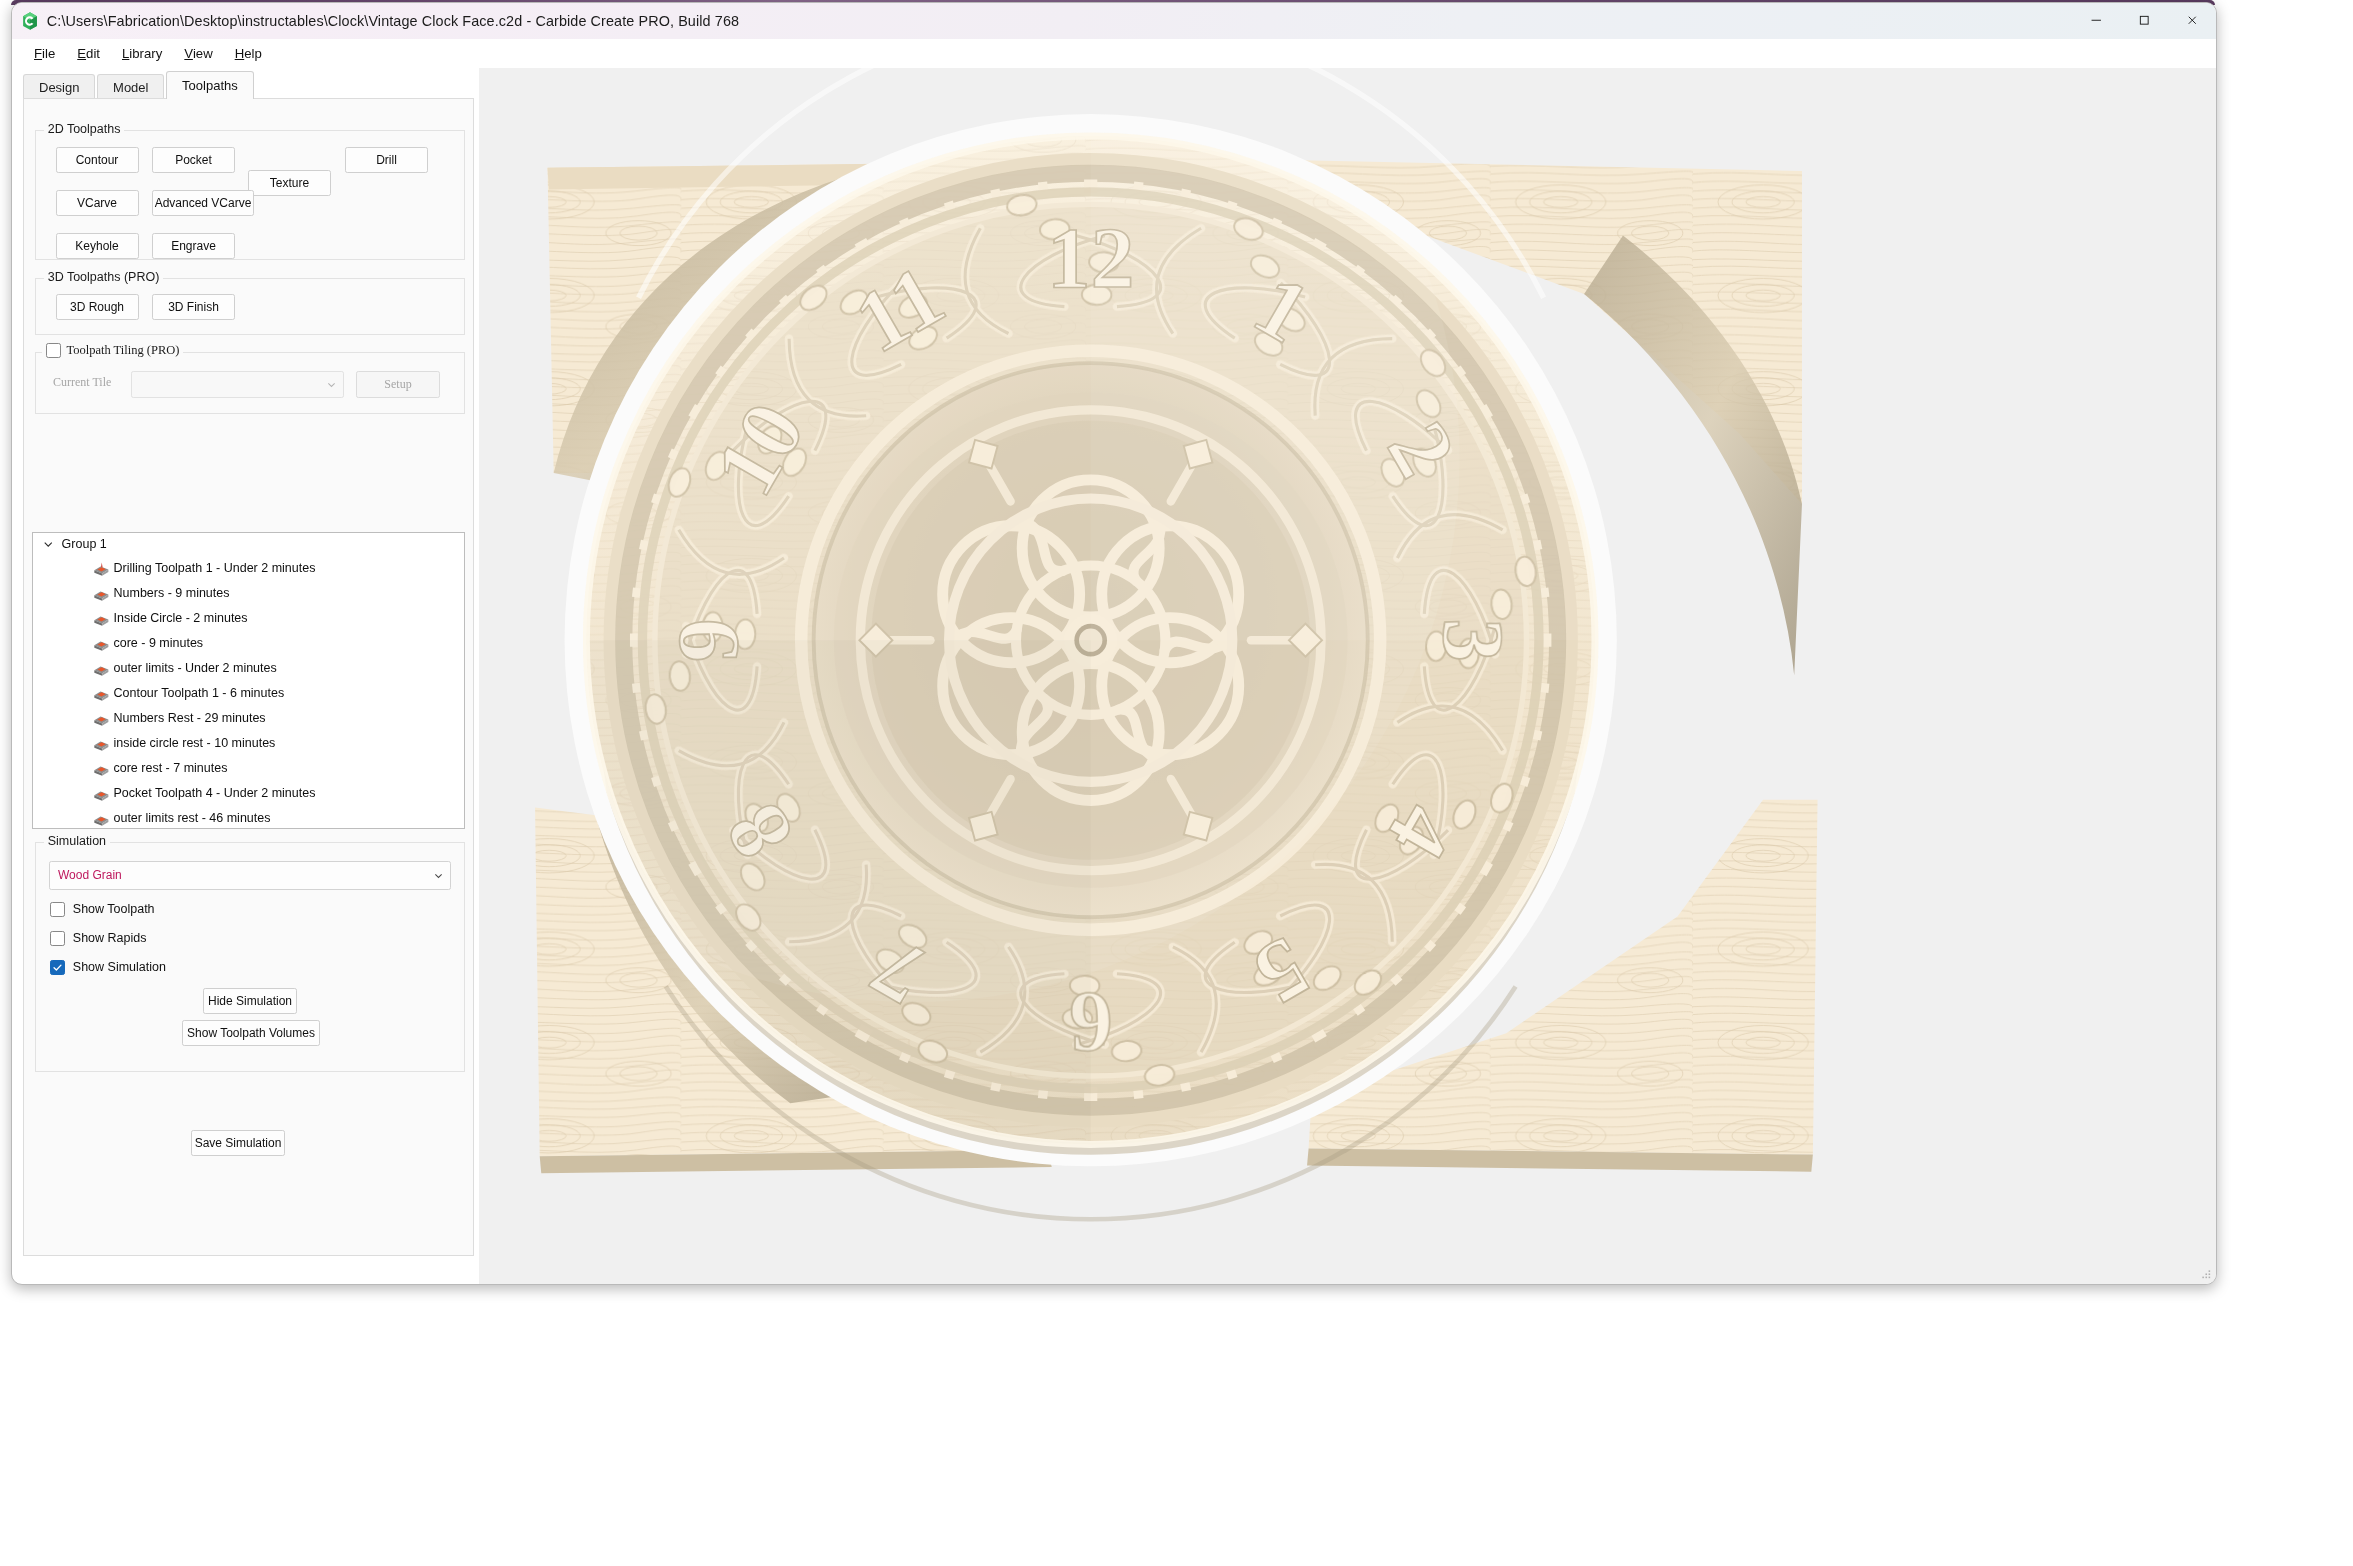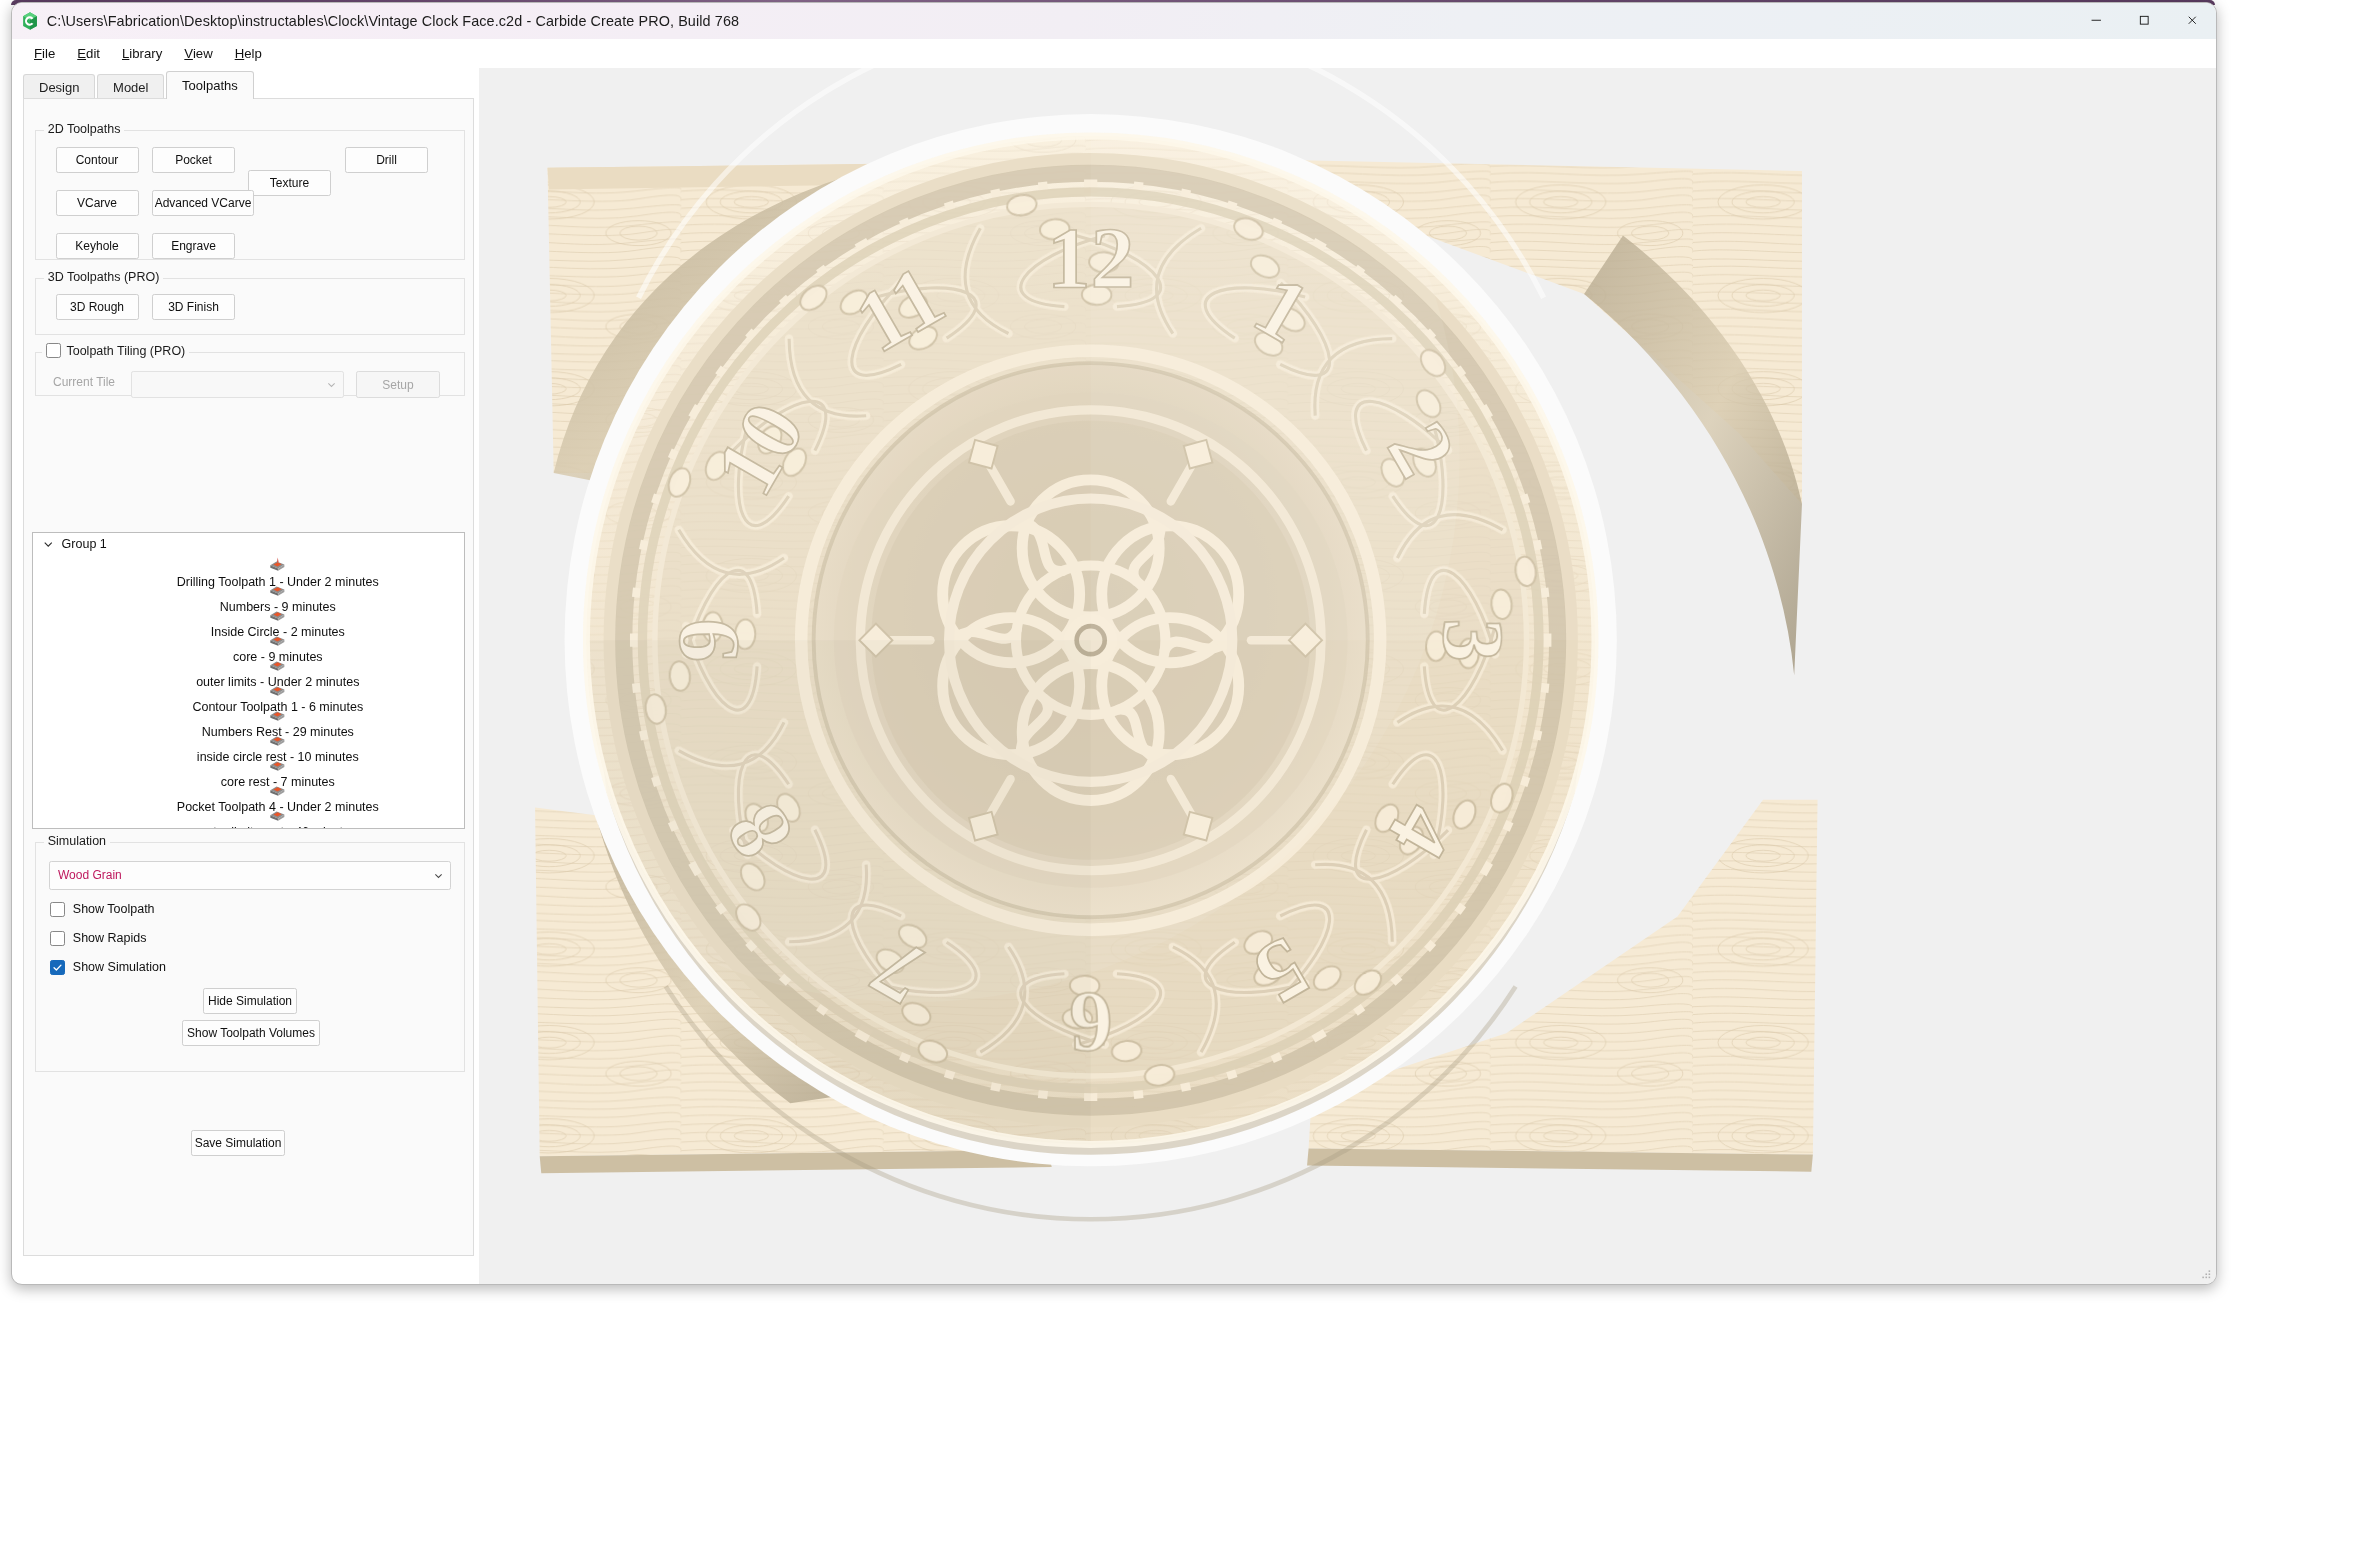--- a/index.html
+++ b/index.html
@@ -83,21 +83,21 @@
   .combo.disabled{background:#f8f8f8;border-color:#e2e2e2;color:#a8a8a8;}
   .combo .label{flex:1;white-space:nowrap;overflow:hidden;}
   .chev{width:11px;height:11px;flex:0 0 auto;}
 
   
   #toolpath-list{
     position:absolute;left:7.8px;top:433px;width:433px;height:297px;
     background:#ffffff;border:0.8px solid #bdbdbd;box-sizing:border-box;overflow:hidden;
   }
   .group-row{display:flex;align-items:center;height:23.4px;padding-left:9.3px;gap:7px;font-size:12.5px;color:#0f0f0f;}
-  .tp-row{display:flex;align-items:center;height:25px;padding-left:59px;gap:3px;font-size:12.5px;color:#0f0f0f;flex-direction:column;}
+  .tp-row{display:flex;align-items:center;height:25px;padding-left:59px;gap:3px;font-size:12.5px;color:#0f0f0f;}
   .tp-icon{width:18.7px;height:15.6px;flex:0 0 auto;}
 
   
   .cbox{
     width:15px;height:15px;border:1.2px solid #888;border-radius:2.3px;background:#fff;
     box-sizing:border-box;flex:0 0 auto;
   }
   .cbox.checked{background:#1669bb;border-color:#1669bb;display:flex;align-items:center;justify-content:center;}
   .cbrow{display:flex;align-items:center;gap:7.8px;font-size:12.5px;color:#101010;}
 
@@ -175,21 +175,21 @@
         <div class="btn" style="position:absolute;left:19.5px;top:102px;width:83px;height:26px;">Keyhole</div>
         <div class="btn" style="position:absolute;left:116px;top:102px;width:83px;height:26px;">Engrave</div>
       </div>
 
       <div class="groupbox" style="left:11px;top:179px;width:430px;height:57px;">
         <span class="gb-title">3D Toolpaths (PRO)</span>
         <div class="btn" style="position:absolute;left:19.5px;top:15.6px;width:83px;height:26px;">3D Rough</div>
         <div class="btn" style="position:absolute;left:116px;top:15.6px;width:83px;height:26px;">3D Finish</div>
       </div>
 
-      <div class="groupbox" style="left:11px;top:253px;width:430px;height:44px;">
+      <div class="groupbox" style="left:11px;top:253px;width:430px;height:62px;font-family:Liberation Serif, serif;">
         <div class="gb-check-title">
           <span class="cbox"></span>
           <span>Toolpath Tiling (PRO)</span>
         </div>
         <span style="position:absolute;left:17px;top:22.6px;font-size:12px;color:#a6a6a6;">Current Tile</span>
         <div class="combo disabled" style="position:absolute;left:95px;top:18.7px;width:213px;height:26.5px;">
           <span class="label"></span>
           <svg class="chev" viewBox="0 0 14 14">
               <polyline points="3,5.5 7,9.5 11,5.5" fill="none" stroke="#b5b5b5" stroke-width="1.3"></polyline>
             </svg>

